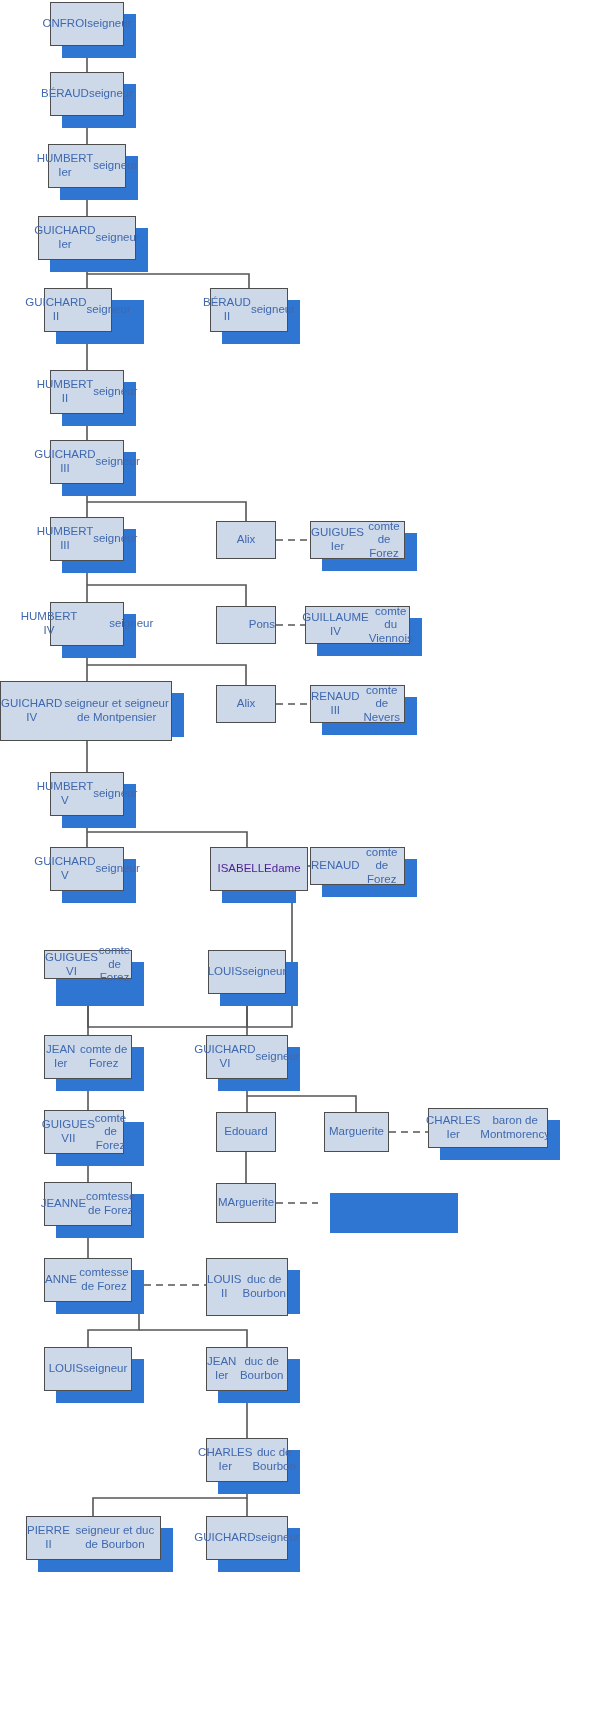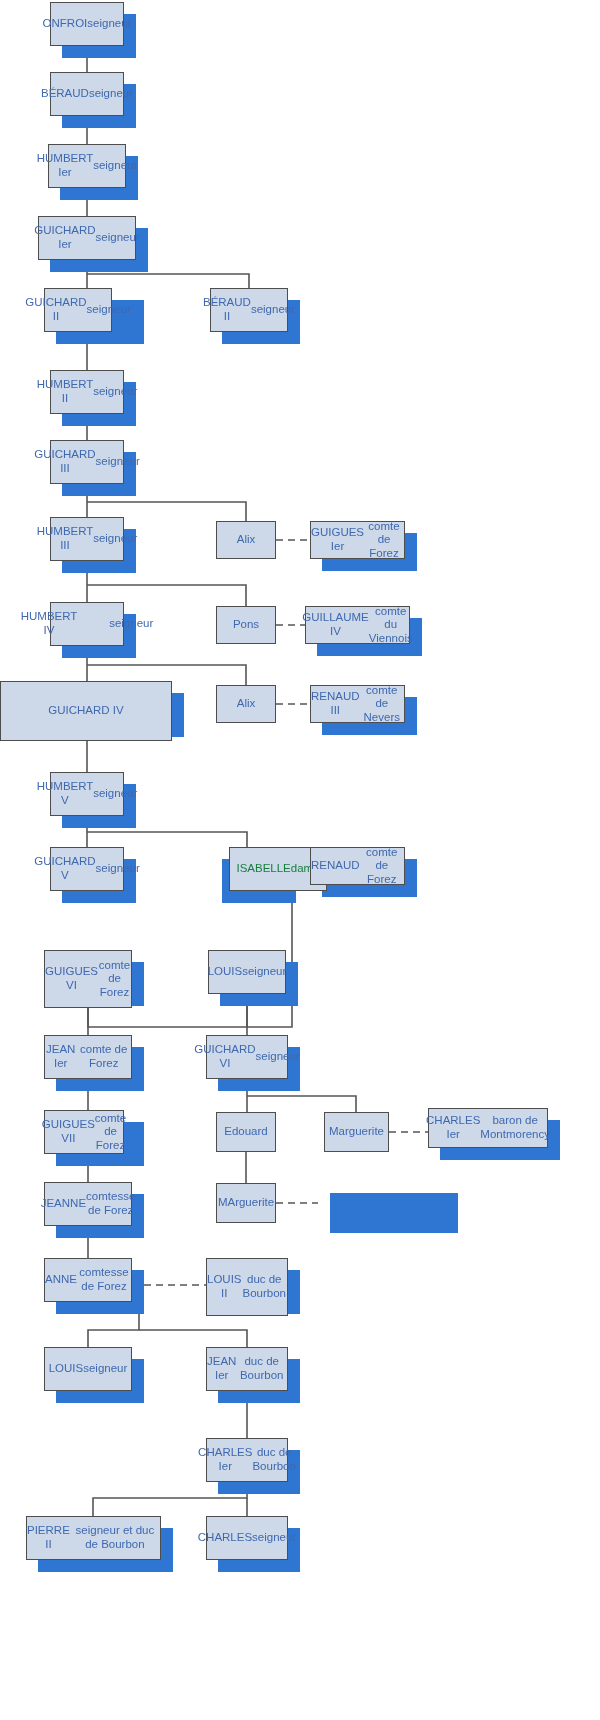--- a/index.html
+++ b/index.html
@@ -113,62 +113,63 @@
     <div class="shadow" style="left: 322px; top: 533px; width: 95px; height: 38px; background: rgb(47, 118, 210);"></div>
     <div class="node" style="left: 310px; top: 521px; width: 95px; height: 38px; background: rgb(205, 217, 232); border-color: rgb(77, 77, 77); color: rgb(63, 104, 176);">
       <div class="l1">GUIGUES Ier</div>
       <div class="l2">comte de Forez</div>
     </div>
     <div class="shadow" style="left: 62px; top: 614px; width: 74px; height: 44px; background: rgb(47, 118, 210);"></div>
     <div class="node" style="left: 50px; top: 602px; width: 74px; height: 44px; background: rgb(205, 217, 232); border-color: rgb(77, 77, 77); color: rgb(63, 104, 176); gap: 32px;">
       <div class="l1">HUMBERT IV</div>
       <div class="l2">seigneur</div>
     </div>
-    <div class="node" style="left: 216px; top: 606px; width: 60px; height: 38px; background: rgb(205, 217, 232); border-color: rgb(77, 77, 77); color: rgb(63, 104, 176);">
+    <div class="node" style="left: 216px; top: 606px; width: 60px; height: 38px; background: rgb(205, 217, 232); border-color: rgb(77, 77, 77); color: rgb(63, 104, 176); justify-content: flex-end;">
       <div class="l1">Pons</div>
     </div>
     <div class="shadow" style="left: 317px; top: 618px; width: 105px; height: 38px; background: rgb(47, 118, 210);"></div>
     <div class="node" style="left: 305px; top: 606px; width: 105px; height: 38px; background: rgb(205, 217, 232); border-color: rgb(77, 77, 77); color: rgb(63, 104, 176);">
       <div class="l1">GUILLAUME IV</div>
       <div class="l2">comte du Viennois</div>
     </div>
     <div class="shadow" style="left: 12px; top: 693px; width: 172px; height: 44px; background: rgb(47, 118, 210);"></div>
     <div class="node" style="left: 0px; top: 681px; width: 172px; height: 60px; background: rgb(205, 217, 232); border-color: rgb(77, 77, 77); color: rgb(63, 104, 176);">
       <div class="l1">GUICHARD IV</div>
+      <div class="l2">seigneur et seigneur de Montpensier</div>
     </div>
     <div class="node" style="left: 216px; top: 685px; width: 60px; height: 38px; background: rgb(205, 217, 232); border-color: rgb(77, 77, 77); color: rgb(63, 104, 176);">
       <div class="l1">Alix</div>
     </div>
     <div class="shadow" style="left: 322px; top: 697px; width: 95px; height: 38px; background: rgb(47, 118, 210);"></div>
     <div class="node" style="left: 310px; top: 685px; width: 95px; height: 38px; background: rgb(205, 217, 232); border-color: rgb(77, 77, 77); color: rgb(63, 104, 176);">
       <div class="l1">RENAUD III</div>
       <div class="l2">comte de Nevers</div>
     </div>
     <div class="shadow" style="left: 62px; top: 784px; width: 74px; height: 44px; background: rgb(47, 118, 210);"></div>
     <div class="node" style="left: 50px; top: 772px; width: 74px; height: 44px; background: rgb(205, 217, 232); border-color: rgb(77, 77, 77); color: rgb(63, 104, 176);">
       <div class="l1">HUMBERT V</div>
       <div class="l2">seigneur</div>
     </div>
     <div class="shadow" style="left: 62px; top: 859px; width: 74px; height: 44px; background: rgb(47, 118, 210);"></div>
     <div class="node" style="left: 50px; top: 847px; width: 74px; height: 44px; background: rgb(205, 217, 232); border-color: rgb(77, 77, 77); color: rgb(63, 104, 176);">
       <div class="l1">GUICHARD V</div>
       <div class="l2">seigneur</div>
     </div>
     <div class="shadow" style="left: 222px; top: 859px; width: 74px; height: 44px; background: rgb(47, 118, 210);"></div>
-    <div class="node" style="left: 210px; top: 847px; width: 98px; height: 44px; background: rgb(205, 217, 232); border-color: rgb(77, 77, 77); color: #15803d; margin-left: 19px;">
+    <div class="node" style="left: 210px; top: 847px; width: 98px; height: 44px; background: rgb(205, 217, 232); border-color: rgb(77, 77, 77); color: #4c1d95;">
       <div class="l1">ISABELLE</div>
       <div class="l2">dame</div>
     </div>
     <div class="shadow" style="left: 322px; top: 859px; width: 95px; height: 38px; background: rgb(47, 118, 210);"></div>
     <div class="node" style="left: 310px; top: 847px; width: 95px; height: 38px; background: rgb(205, 217, 232); border-color: rgb(77, 77, 77); color: rgb(63, 104, 176);">
       <div class="l1">RENAUD</div>
       <div class="l2">comte de Forez</div>
     </div>
     <div class="shadow" style="left: 56px; top: 962px; width: 88px; height: 44px; background: rgb(47, 118, 210);"></div>
-    <div class="node" style="left: 44px; top: 950px; width: 88px; height: 58px; background: rgb(205, 217, 232); border-color: rgb(77, 77, 77); color: rgb(63, 104, 176);">
+    <div class="node" style="left: 44px; top: 950px; width: 88px; height: 29px; background: rgb(205, 217, 232); border-color: rgb(77, 77, 77); color: rgb(63, 104, 176);">
       <div class="l1">GUIGUES VI</div>
       <div class="l2">comte de Forez</div>
     </div>
     <div class="shadow" style="left: 220px; top: 962px; width: 78px; height: 44px; background: rgb(47, 118, 210);"></div>
     <div class="node" style="left: 208px; top: 950px; width: 78px; height: 44px; background: rgb(205, 217, 232); border-color: rgb(77, 77, 77); color: rgb(63, 104, 176);">
       <div class="l1">LOUIS</div>
       <div class="l2">seigneur</div>
     </div>
     <div class="shadow" style="left: 56px; top: 1047px; width: 88px; height: 44px; background: rgb(47, 118, 210);"></div>
     <div class="node" style="left: 44px; top: 1035px; width: 88px; height: 44px; background: rgb(205, 217, 232); border-color: rgb(77, 77, 77); color: rgb(63, 104, 176);">
@@ -230,16 +231,16 @@
       <div class="l1">CHARLES Ier</div>
       <div class="l2">duc de Bourbon</div>
     </div>
     <div class="shadow" style="left: 38px; top: 1528px; width: 135px; height: 44px; background: rgb(47, 118, 210);"></div>
     <div class="node" style="left: 26px; top: 1516px; width: 135px; height: 44px; background: rgb(205, 217, 232); border-color: rgb(77, 77, 77); color: rgb(63, 104, 176);">
       <div class="l1">PIERRE II</div>
       <div class="l2">seigneur et duc de Bourbon</div>
     </div>
     <div class="shadow" style="left: 218px; top: 1528px; width: 82px; height: 44px; background: rgb(47, 118, 210);"></div>
     <div class="node" style="left: 206px; top: 1516px; width: 82px; height: 44px; background: rgb(205, 217, 232); border-color: rgb(77, 77, 77); color: rgb(63, 104, 176);">
-      <div class="l1">CHARLES</div>
+      <div class="l1">GUICHARD</div>
       <div class="l2">seigneur</div>
     </div>
   </div>
 
 </body></html>

